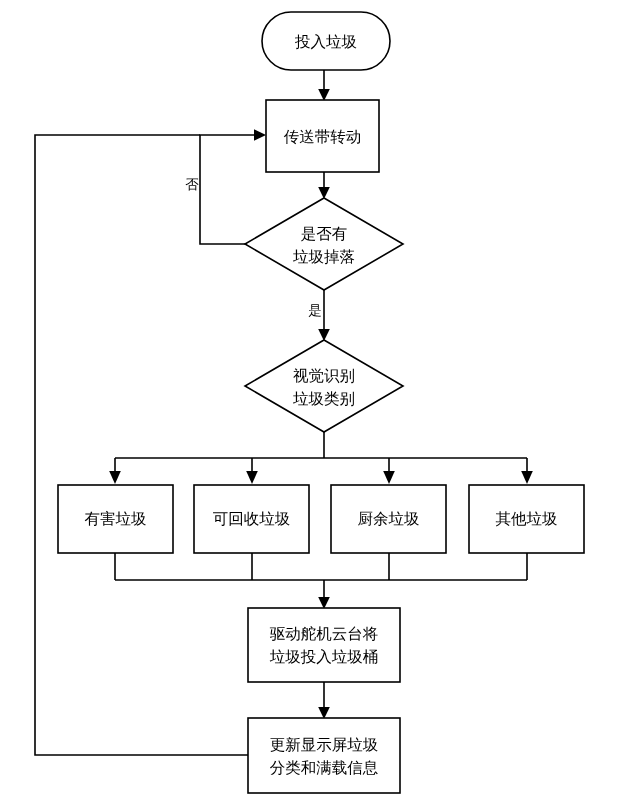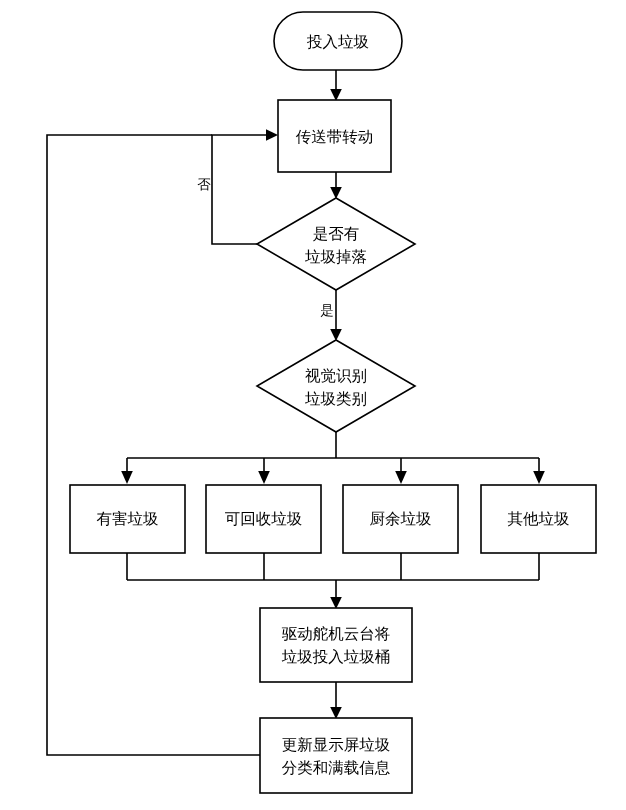--- a/index.html
+++ b/index.html
@@ -11,21 +11,20 @@
     width: 626px;
     height: 810px;
     font-family: "DejaVu Sans", "Liberation Sans", sans-serif;
     overflow: hidden;
   }
   #flowchart-root {
     position: relative;
     width: 547px;
     height: 810px;
     background: #ffffff;
-    margin-left: 12px;
   }
   svg#flow-svg {
     display: block;
     width: 626px;
     height: 810px;
   }
   .node-shape {
     fill: #ffffff;
     stroke: #000000;
     stroke-width: 1.6;

